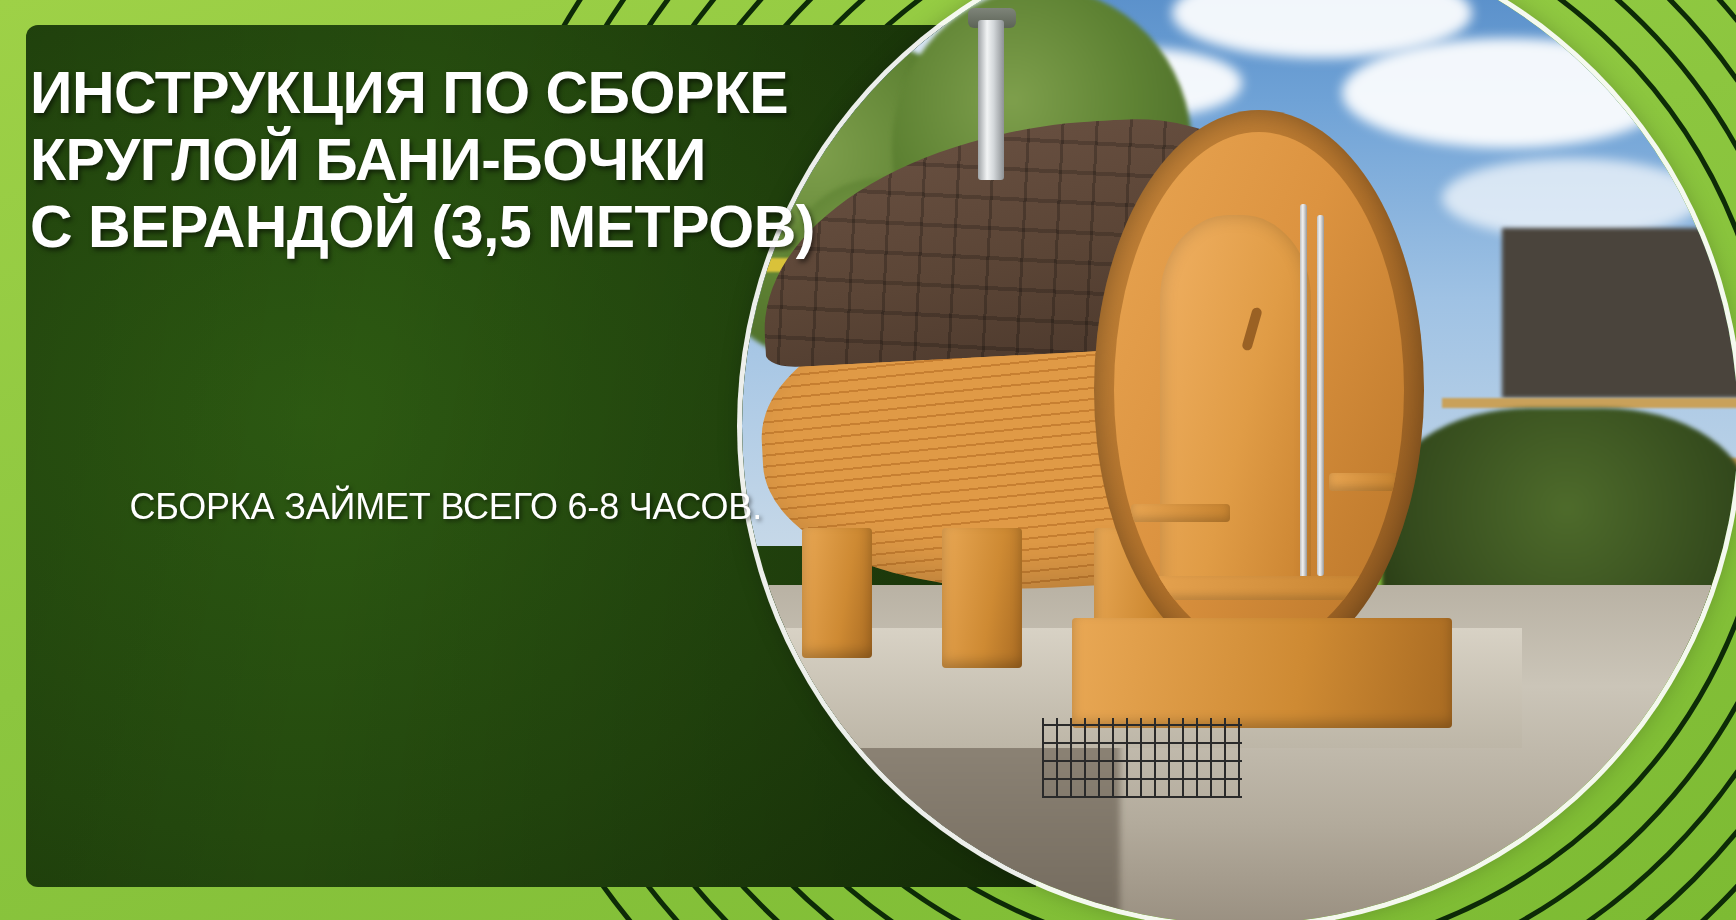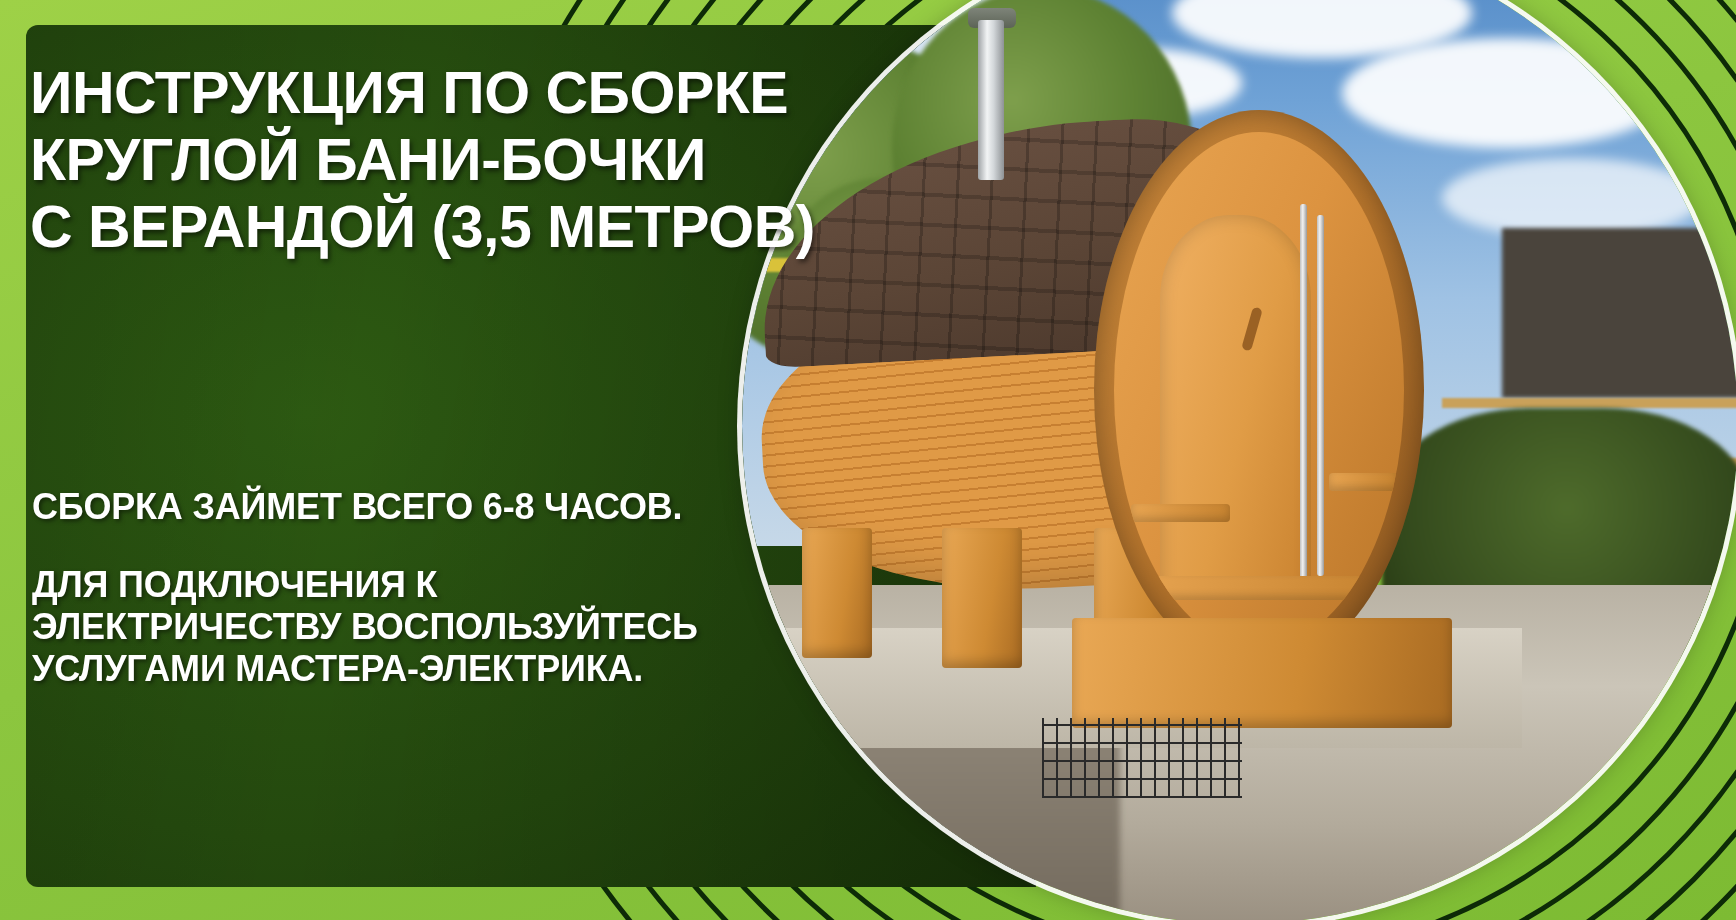--- a/index.html
+++ b/index.html
@@ -254,26 +254,27 @@
   }
   .bullets {
     position: absolute;
     left: 32px;
     top: 450px;
     width: 730px;
   }
   .bullet {
     color: #FFFFFF;
     font-size: 36px;
-    font-weight: 700;
+    font-weight: 400;
     line-height: 1.17;
     letter-spacing: -0.2px;
     margin-bottom: 30px;
     text-shadow: 2px 2px 4px rgba(0,0,0,0.5);
     white-space: pre-line;
+    text-align: right;
   }
   .bullet:last-child { margin-bottom: 0; }
 </style>
 </head>
 <body>
 
 <div id="poster">
 
   <div class="frame-bg"></div>
 
@@ -341,18 +342,15 @@
 
     </div>
   </div>
 
   <h1 class="title">ИНСТРУКЦИЯ ПО СБОРКЕ
 КРУГЛОЙ БАНИ-БОЧКИ
 С ВЕРАНДОЙ (3,5 МЕТРОВ)</h1>
 
   <div class="bullets">
     <p class="bullet">СБОРКА ЗАЙМЕТ ВСЕГО 6-8 ЧАСОВ.</p>
-    <p class="bullet">ДЛЯ ПОДКЛЮЧЕНИЯ К
-ЭЛЕКТРИЧЕСТВУ ВОСПОЛЬЗУЙТЕСЬ
-УСЛУГАМИ МАСТЕРА-ЭЛЕКТРИКА.</p>
   </div>
 
 </div>
 
 </body></html>

